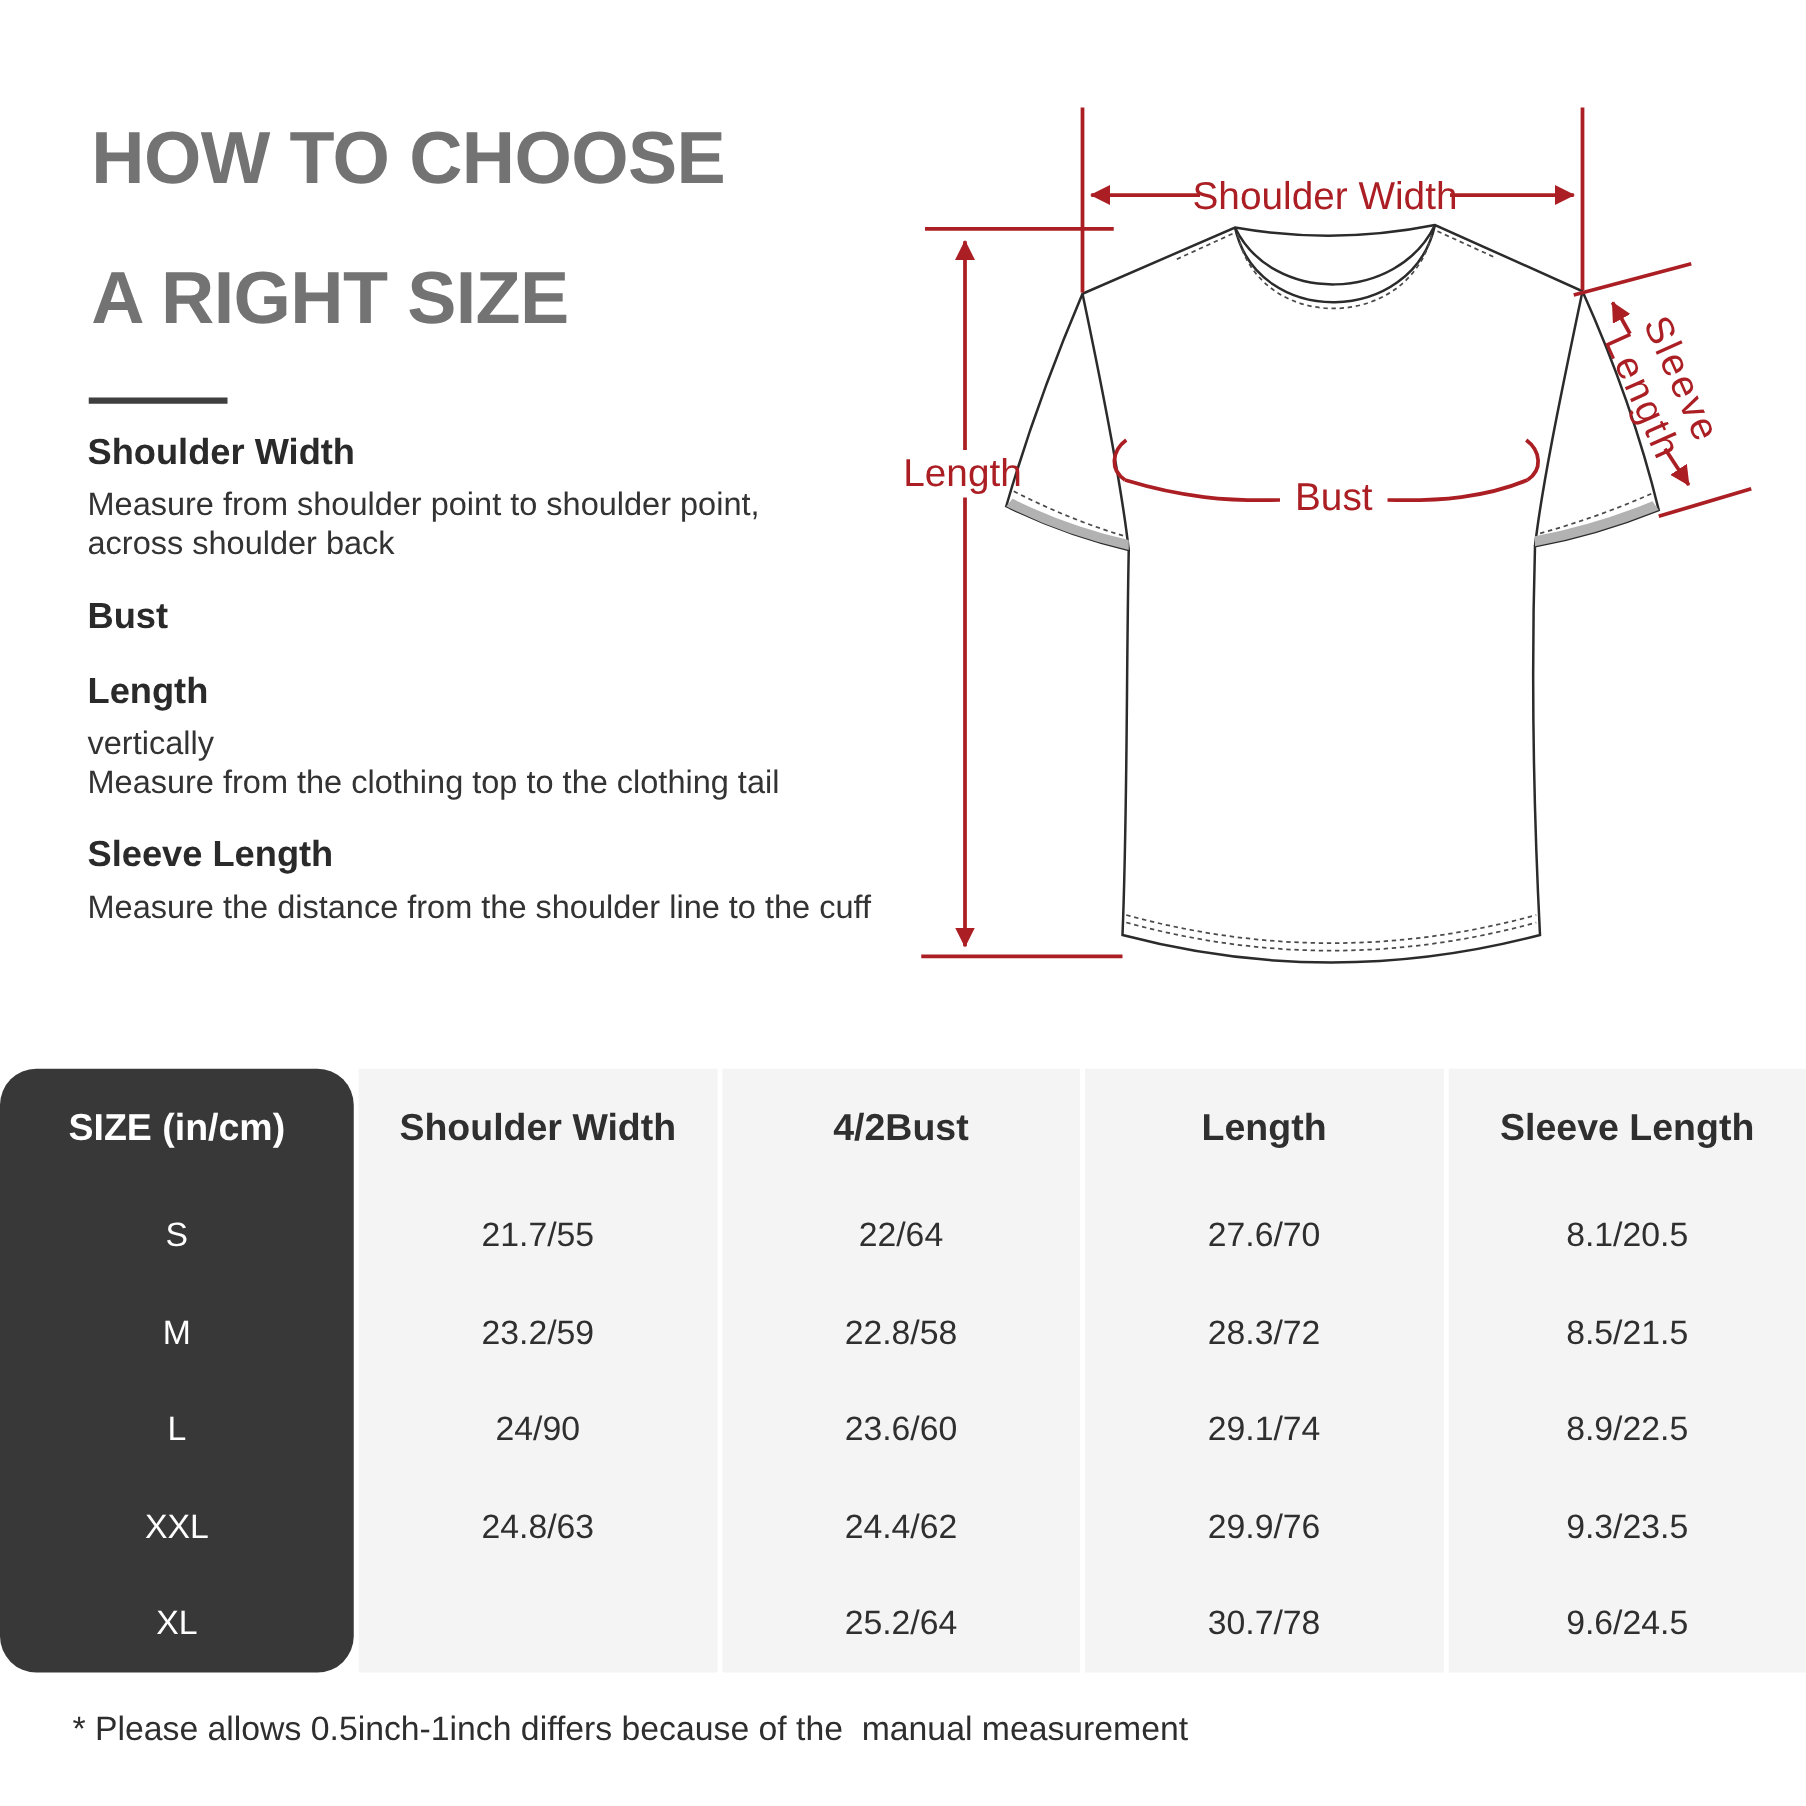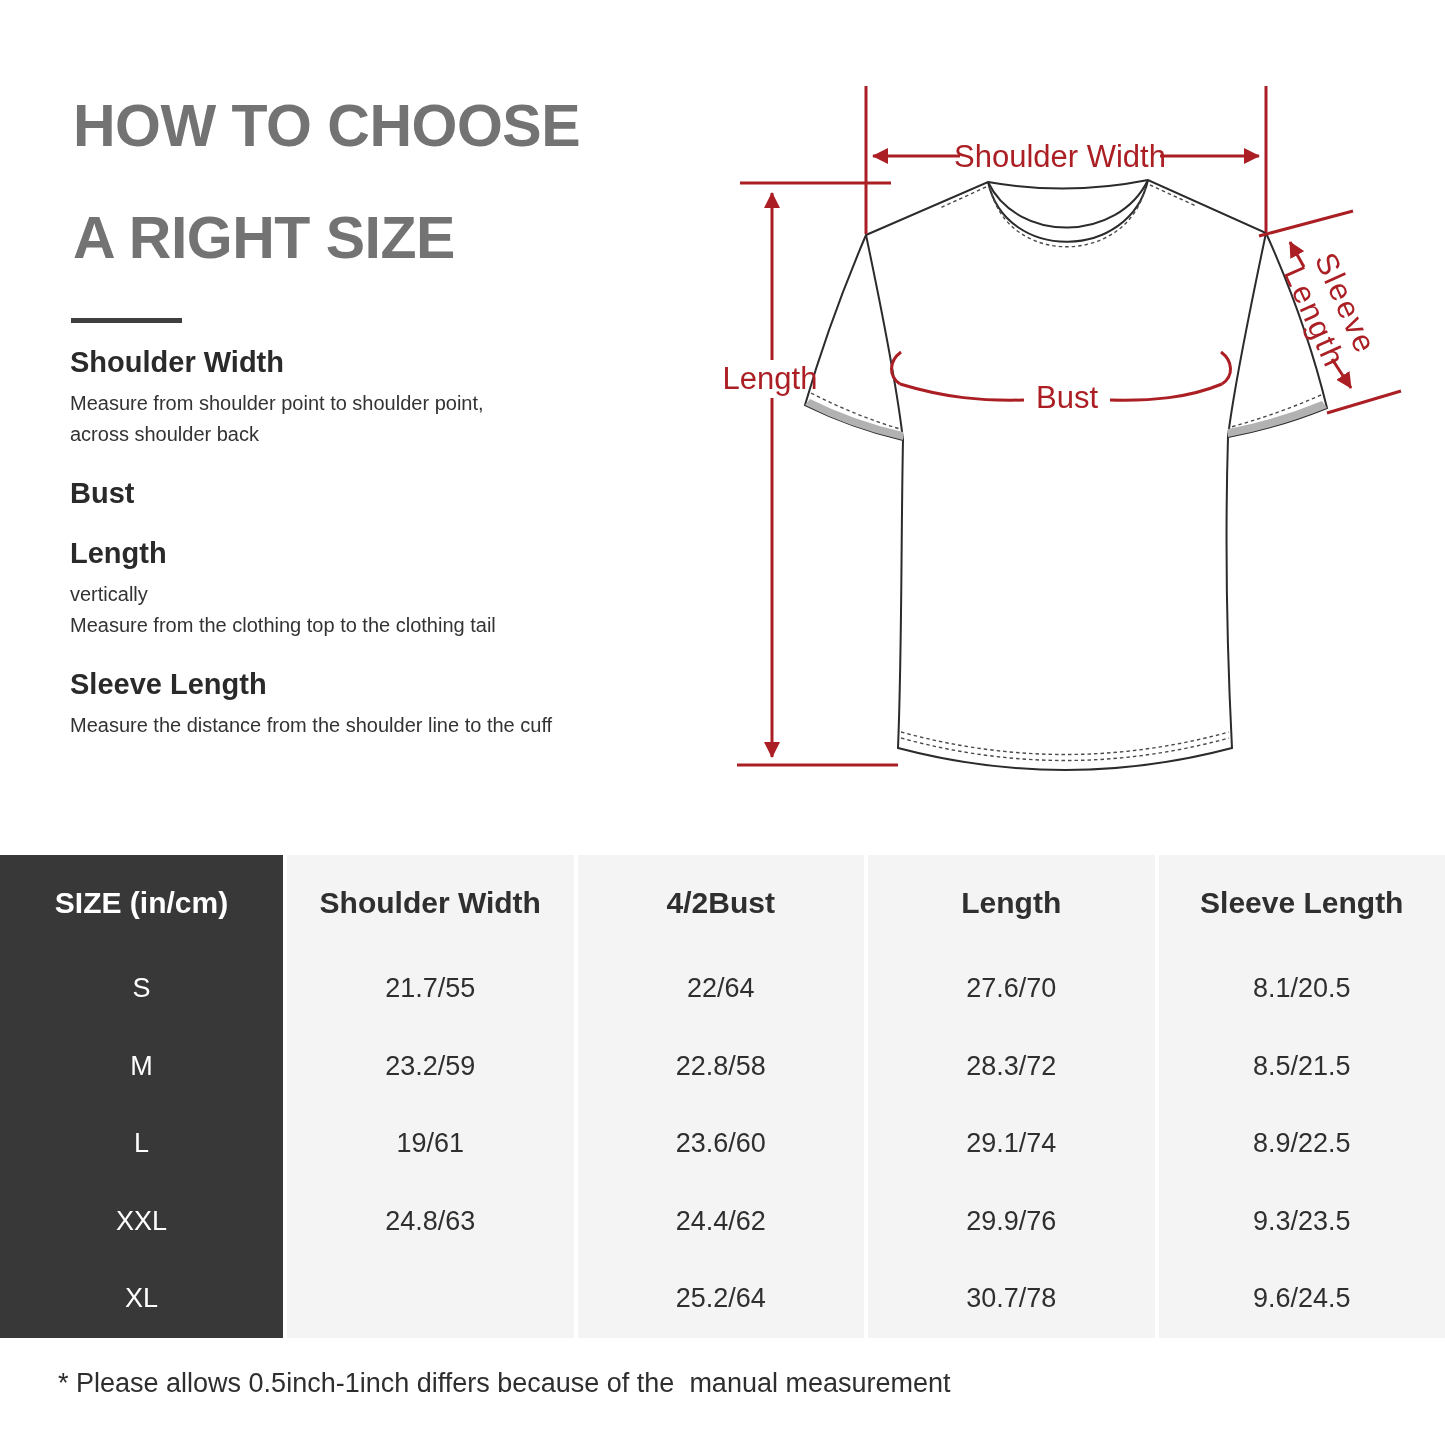--- a/index.html
+++ b/index.html
@@ -7,36 +7,36 @@
     font-family:"Liberation Sans","DejaVu Sans",sans-serif; }
   body { position:relative; overflow:hidden; color:#2e2e2e; }
 
   
   .title { position:absolute; left:73px; top:70px; font-size:59px; line-height:112px;
     font-weight:bold; color:#737373; letter-spacing:-0.5px; }
   .title-divider { position:absolute; left:71px; top:318px; width:111px; height:5px;
     background:#3f3f3f; }
   .instructions { position:absolute; left:70px; top:346px; width:690px; }
   .instr h3 { font-size:29px; font-weight:bold; color:#2a2a2a; margin:0 0 9px 0; }
-  .instr .line { font-size:20px; line-height:31px; color:#333; }
+  .instr .line { font-size:26px; line-height:31px; color:#333; }
   .instr { margin-bottom:27px; }
 
   
   .diagram { position:absolute; left:710px; top:80px; width:735px; height:710px; }
   .black-line { stroke:#2b2b2b; stroke-width:2; fill:none; }
   .black-dash { stroke:#4a4a4a; stroke-width:1.4; fill:none; stroke-dasharray:3.5 3; }
   .gray-fill  { fill:#b2b2b2; stroke:none; }
   .red-line { stroke:#ab1f24; stroke-width:3; fill:none; }
   .red-text { fill:#ab1f24; font-size:31px; font-weight:500; }
 
   
   .size-table { position:absolute; left:0; top:855px; width:1445px; height:483px;
     display:flex; gap:4px; background:#fff; }
   .t-col { display:flex; flex-direction:column; background:#f4f4f4; flex:1 1 0; }
-  .t-col.dark { flex:0 0 283px; background:#383838; color:#fff; }
+  .t-col.dark { flex:0 0 283px; background:#383838; color:#fff;border-radius:29px; }
   .t-cell { display:flex; align-items:center; justify-content:center;
     height:77.5px; font-size:27px; color:#2f2f2f; }
   .t-head { height:95px; font-size:30px; font-weight:bold; }
   .t-col.dark .t-cell { color:#fff; }
 
   .footnote { position:absolute; left:58px; top:1352px; font-size:27px; color:#2e2e2e;
     white-space:pre-wrap;margin-top:16px; }
 </style>
 </head>
 <body>
@@ -138,21 +138,21 @@
     <div class="t-cell">S</div>
     <div class="t-cell">M</div>
     <div class="t-cell">L</div>
     <div class="t-cell">XXL</div>
     <div class="t-cell">XL</div>
   </div>
   <div class="t-col">
     <div class="t-cell t-head">Shoulder Width</div>
     <div class="t-cell">21.7/55</div>
     <div class="t-cell">23.2/59</div>
-    <div class="t-cell">19/61</div>
+    <div class="t-cell">24/90</div>
     <div class="t-cell">24.8/63</div>
   </div>
   <div class="t-col">
     <div class="t-cell t-head">4/2Bust</div>
     <div class="t-cell">22/64</div>
     <div class="t-cell">22.8/58</div>
     <div class="t-cell">23.6/60</div>
     <div class="t-cell">24.4/62</div>
     <div class="t-cell">25.2/64</div>
   </div>

